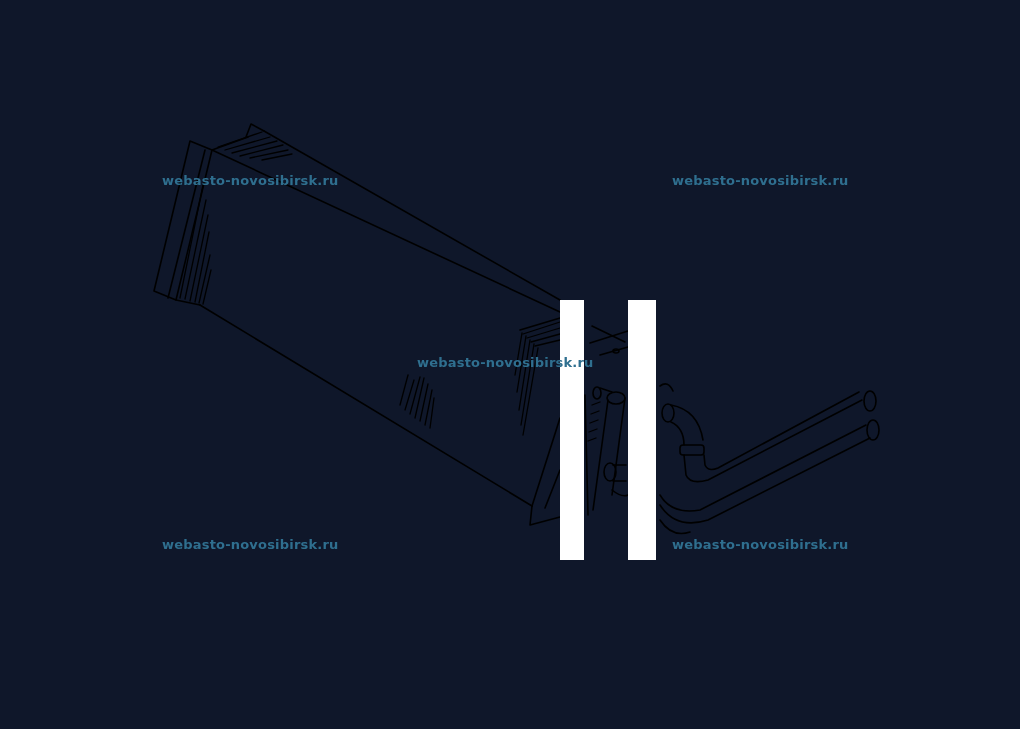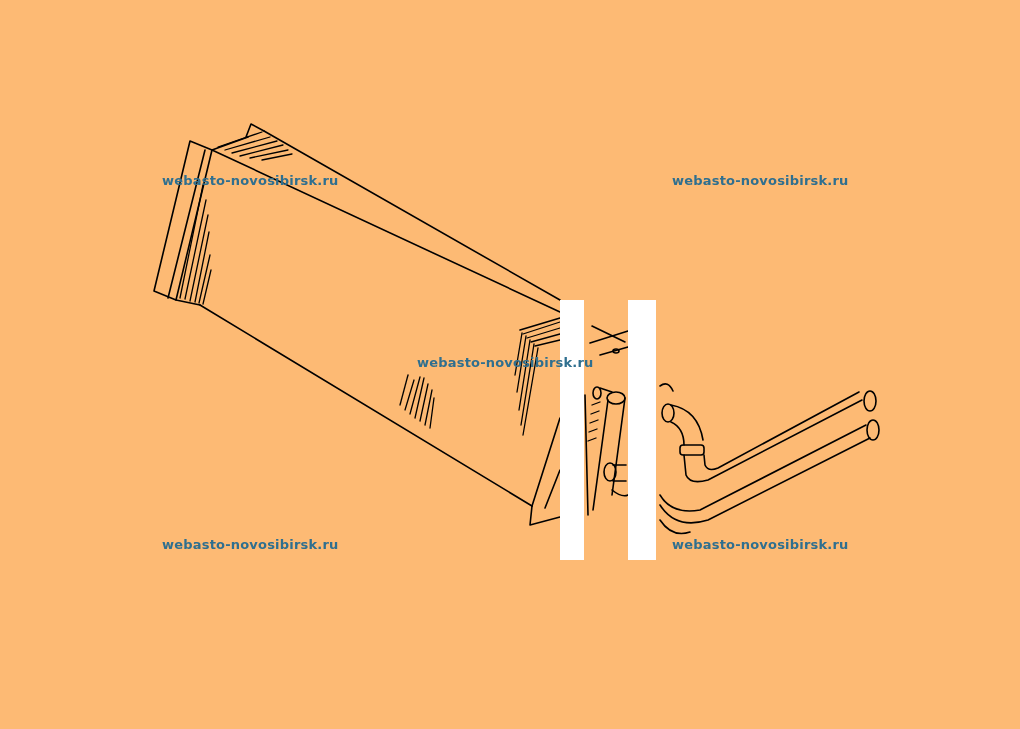--- a/index.html
+++ b/index.html
@@ -1,20 +1,20 @@
 <!DOCTYPE html>
 <html><head>
   <meta charset="utf-8">
   <style>
     html, body { margin: 0; padding: 0; background: #ffffff; }
     .canvas {
       position: relative;
       width: 1020px;
       height: 729px;
-      background: #fdba74;
+      background: #0f172a;
       overflow: hidden;
     }
     svg.drawing { position: absolute; left: 0; top: 0; }
     .watermark {
       position: absolute;
       font-family: "DejaVu Sans", sans-serif;
       font-weight: bold;
       font-size: 13px;
       letter-spacing: 0.2px;
       white-space: nowrap;

